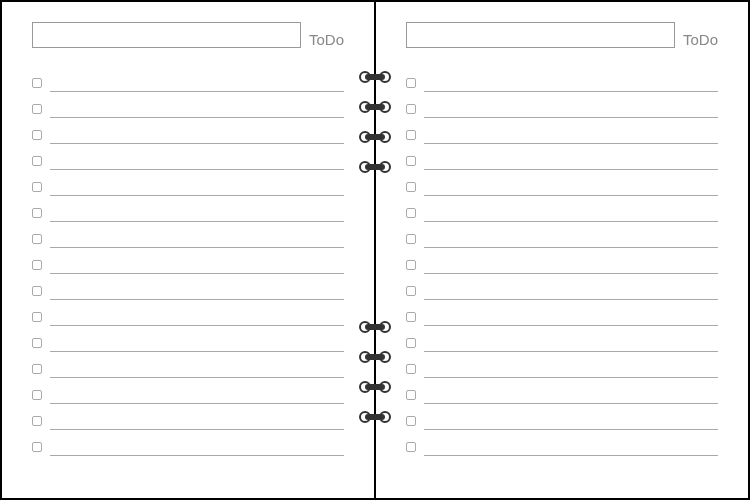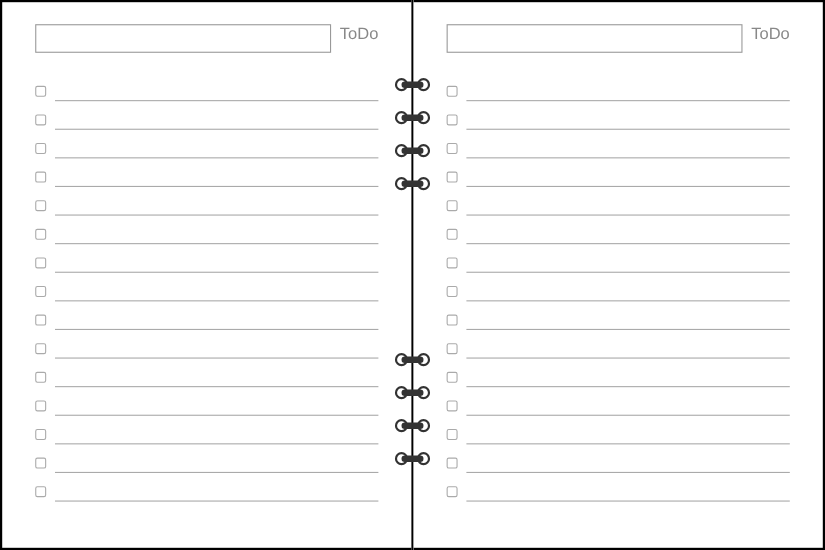--- a/index.html
+++ b/index.html
@@ -25,21 +25,21 @@
     }
     .page-left { border-right: none; }
     .page-right { border-left: none; }
     .spine {
       width: 2px;
       background: #000;
       position: relative;
     }
     .header-row {
       display: flex;
-      align-items: flex-start;
+      align-items: flex-end;
       gap: 8px;
       margin-bottom: 18px;
     }
     .title-box {
       flex: 1;
       height: 26px;
       border: 1px solid #999;
       background: #fff;
     }
     .todo-label {

